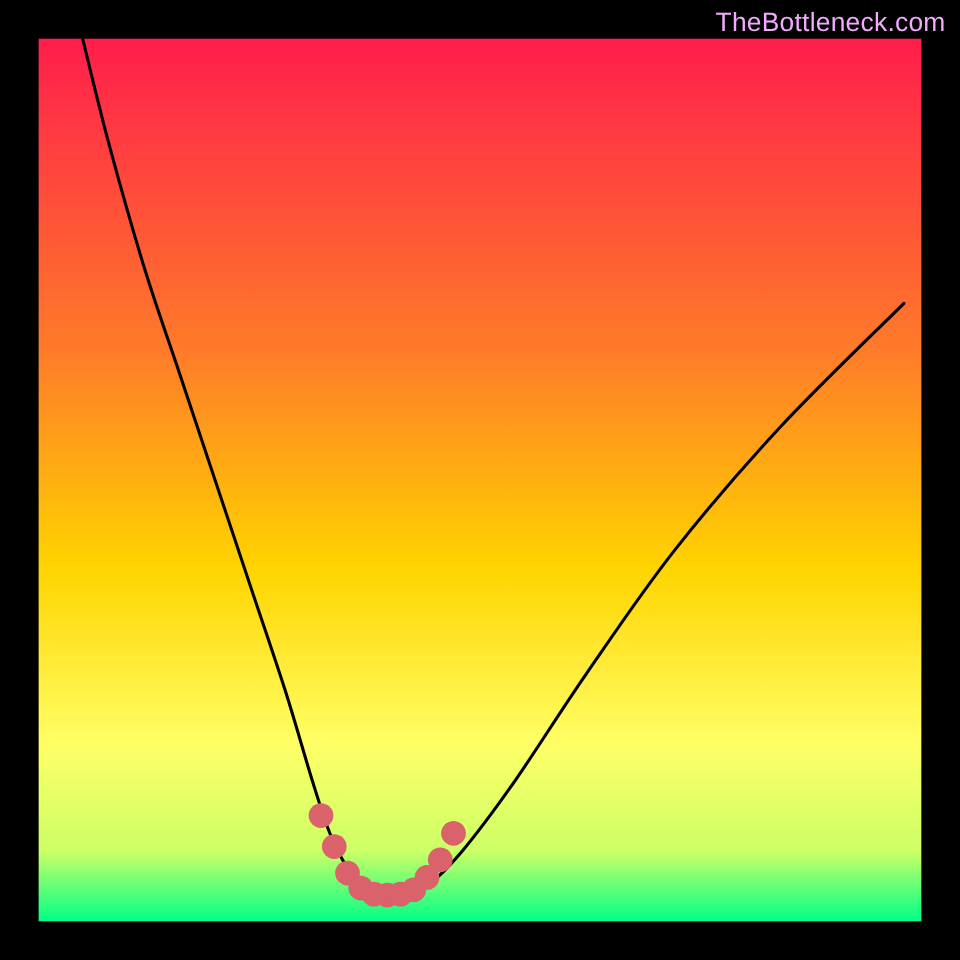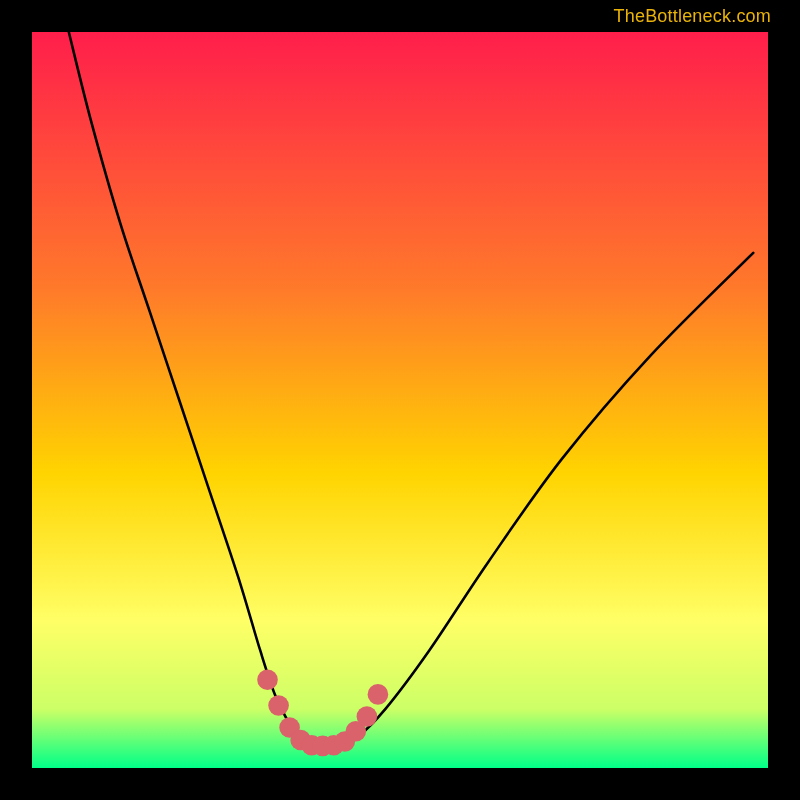--- a/index.html
+++ b/index.html
@@ -28,23 +28,23 @@
   svg.plot {
     position: absolute;
     left: 0;
     top: 0;
     width: 100%;
     height: 100%;
   }
   .watermark {
     position: absolute;
     top: 6px;
-    right: 29px;
-    color: #eab308;
-    font-size: 18px;
+    right: 12px;
+    color: #f0abfc;
+    font-size: 22px;
     font-weight: 500;
     letter-spacing: 0.2px;
   }
 </style>
 </head>
 <body>
 
 <div class="watermark">TheBottleneck.com</div>
 
 <div class="frame">

